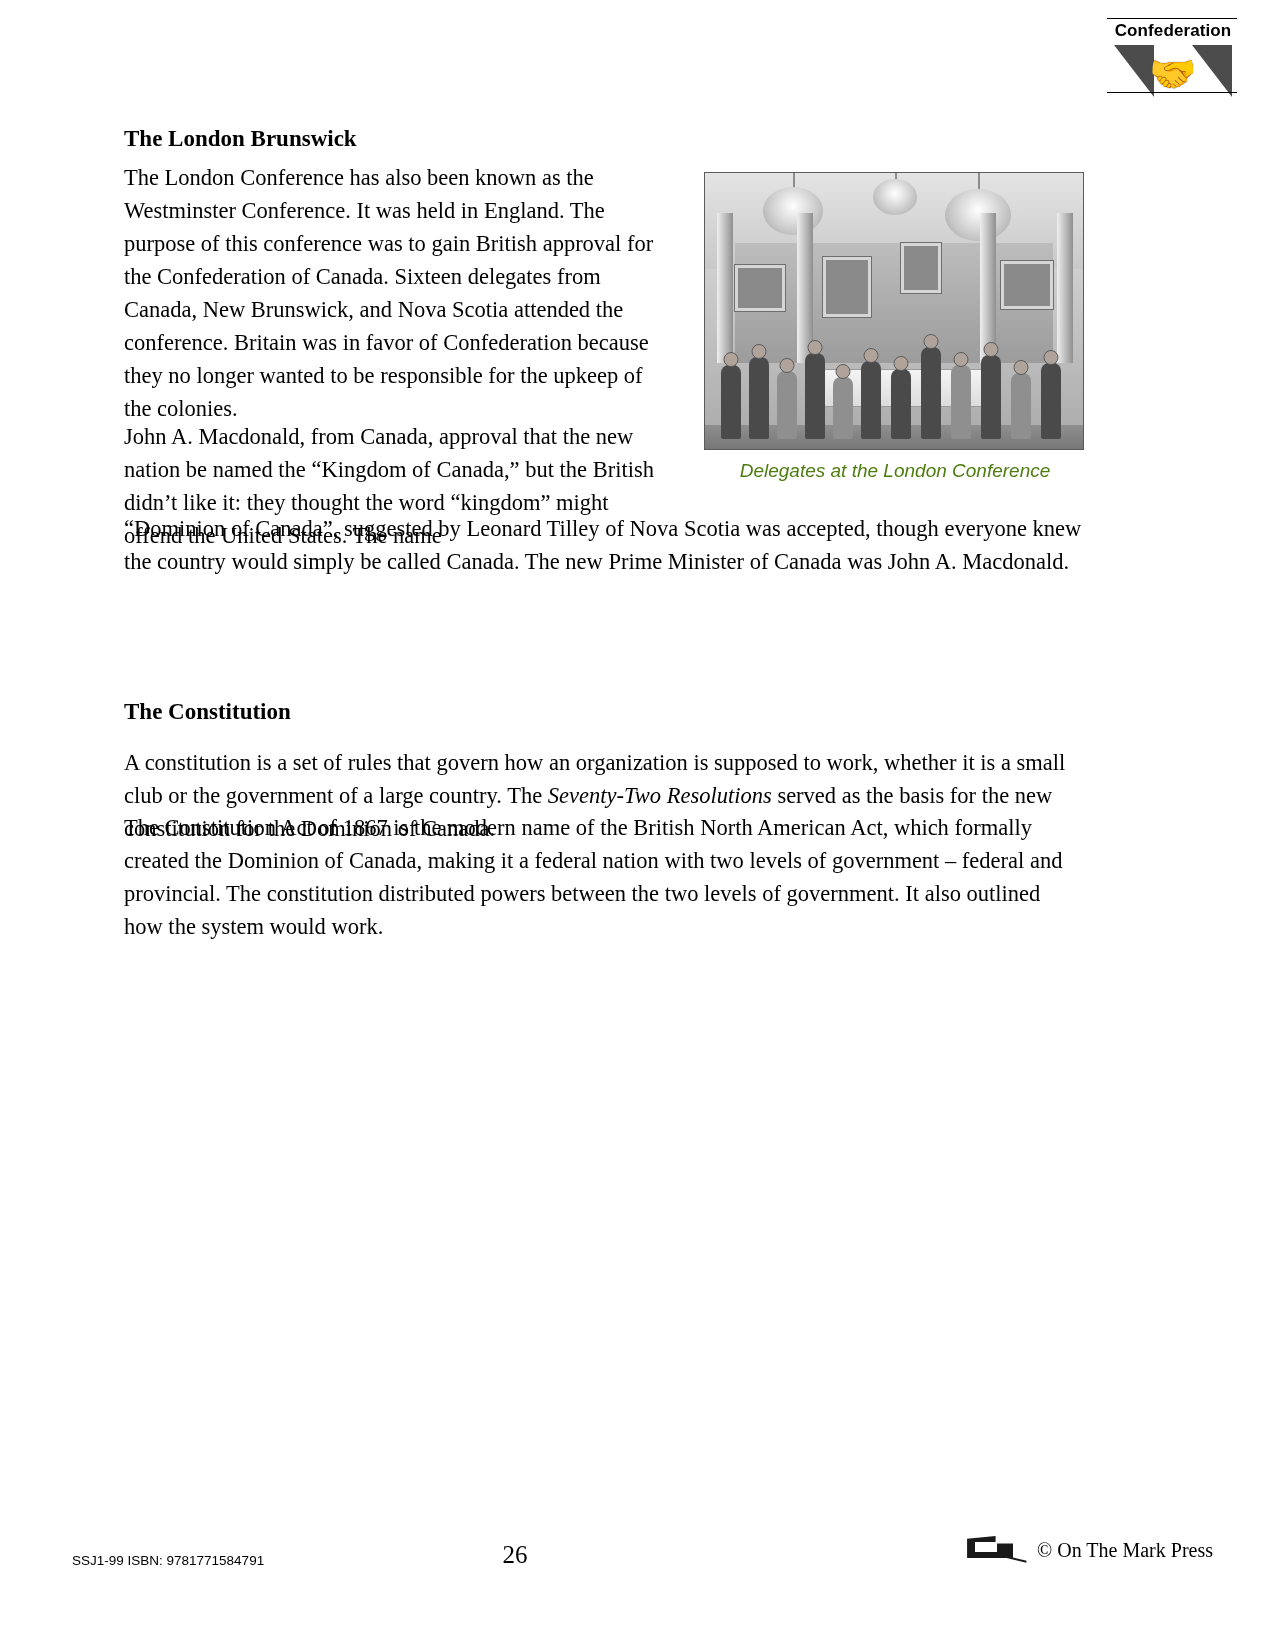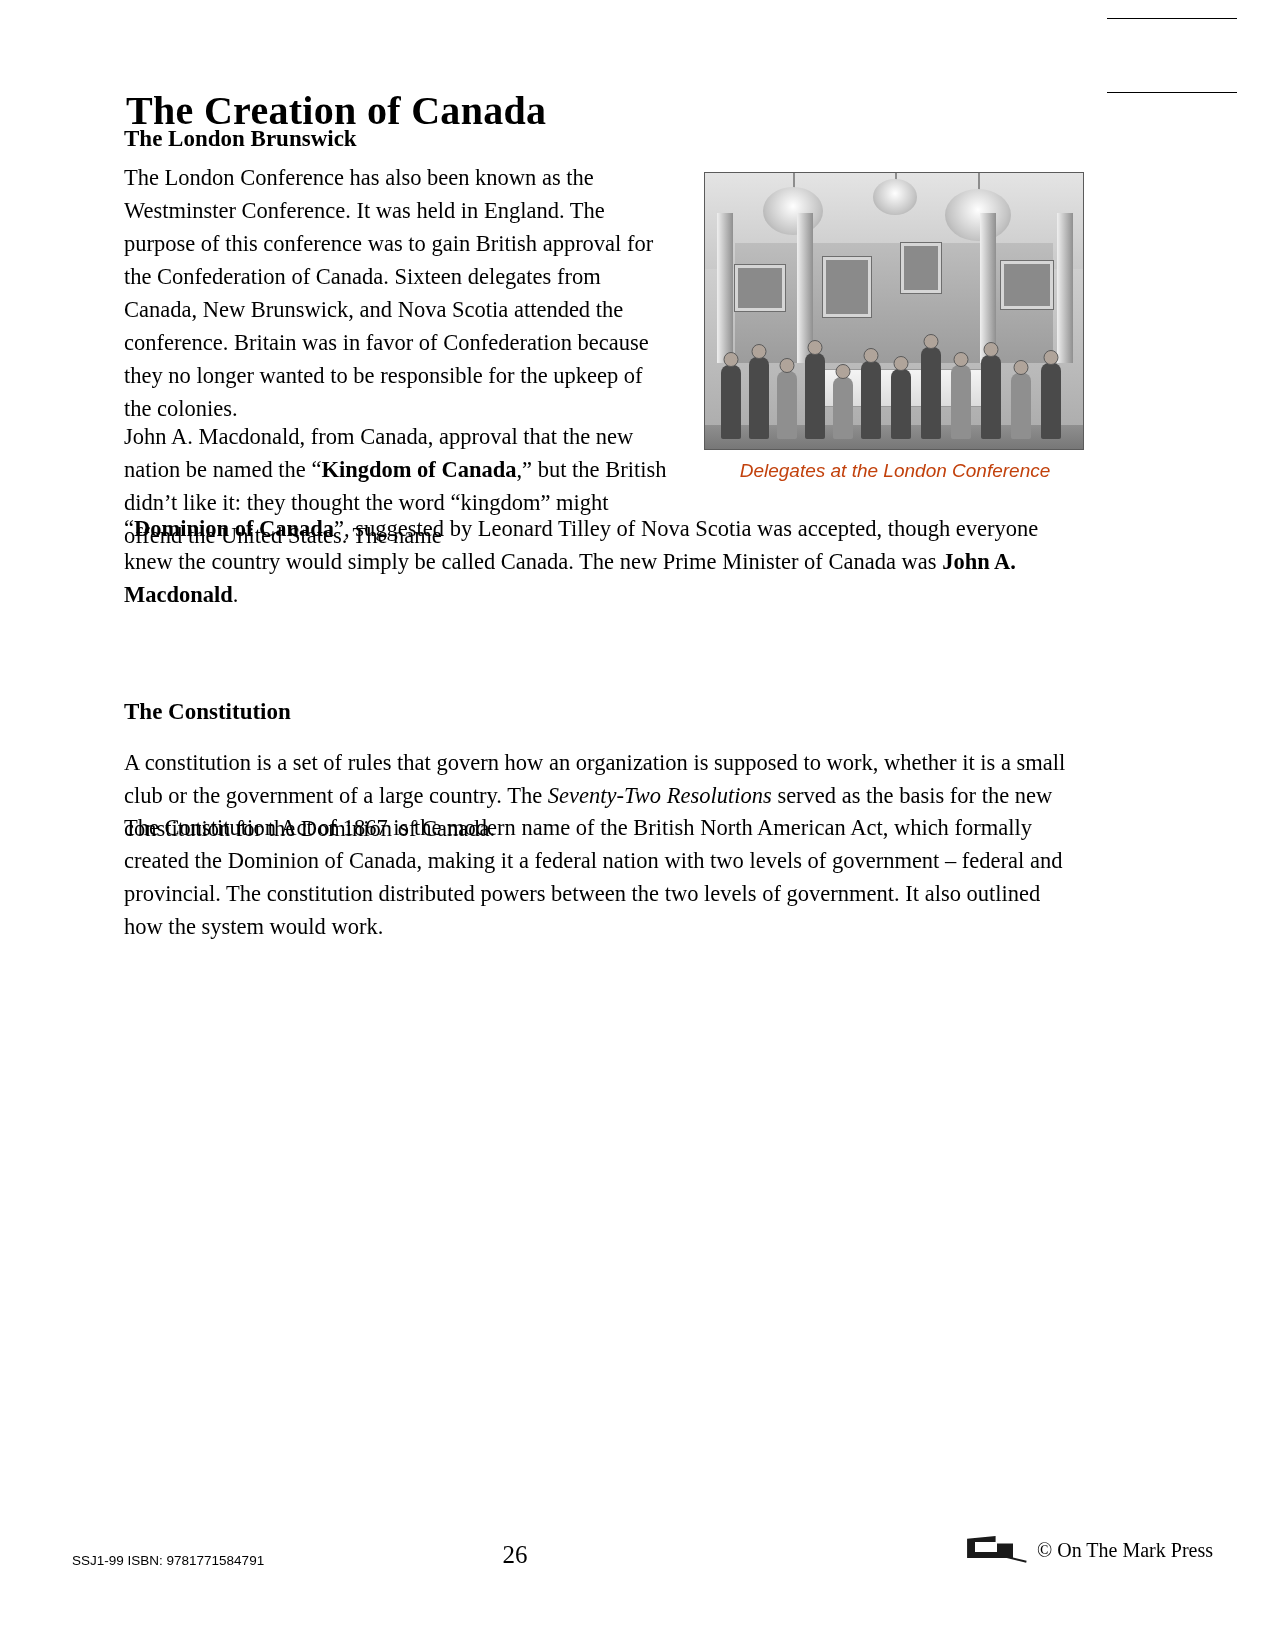--- a/index.html
+++ b/index.html
@@ -136,21 +136,21 @@
     left: 124px;
     width: 960px;
   }
   #p1 { top: 161px; }
   #p2 { top: 420px; }
   #p3 { top: 512px; }
   #p4 { top: 706px; margin-top: 40px; }
   #p5 { top: 811px; }
   #p6 { top: 941px; }
 
-  b, .b { font-weight: bold; }
+  b, .b { font-weight: normal; }
   i, .i { font-style: italic; }
 
   
   .figure {
     position: absolute;
     left: 704px;
     top: 172px;
     width: 382px;
   }
   .figure-frame {
@@ -243,21 +243,21 @@
   .fig-floor {
     position: absolute; left: 0; right: 0; bottom: 0; height: 24px;
     background: linear-gradient(#8f8f8f,#777777);
   }
   .fig-caption {
     margin-top: 10px;
     font-family: "Liberation Sans", sans-serif;
     font-style: italic;
     font-size: 19px;
     text-align: center;
-    color: #c2410c;
+    color: #4d7c0f;
   }
 
   
   .footer-left {
     position: absolute;
     left: 72px;
     top: 1553px;
     font-family: "Liberation Sans", sans-serif;
     font-size: 13.5px;
     color: #000;
@@ -311,23 +311,30 @@
     white-space: nowrap;
     padding-bottom: 2px;
   }
 </style>
 </head>
 <body>
 
 <div class="page">
 
   <div class="badge-rule"></div>
+  <div class="badge">
+    <div class="badge-label">Confederation</div>
+    <div class="badge-art">
+      <div class="sleeve-l"></div>
+      <div class="sleeve-r"></div>
+      <div class="hands">🤝</div>
+    </div>
+  </div>
   <div class="badge-rule-2"></div>
 
-  <h1 class="page-title">The Creation of Canada</h1>
 
   <div id="h-london" class="section-heading">The London Brunswick</div>
 
   <div id="p1" class="para narrow">The London Conference has also been known as the Westminster Conference. It was held in England. The purpose of this conference was to gain British approval for the Confederation of Canada. Sixteen delegates from Canada, New Brunswick, and Nova Scotia attended the conference. Britain was in favor of Confederation because they no longer wanted to be responsible for the upkeep of the colonies.</div>
 
   <div id="p2" class="para narrow">
     <span>John A. Macdonald, from Canada, approval that the new nation be named the “</span><b>Kingdom of Canada</b><span>,” but the British didn’t like it: they thought the word “kingdom” might offend the United States. The name</span>
   </div>
 
   <div id="p3" class="para wide">

